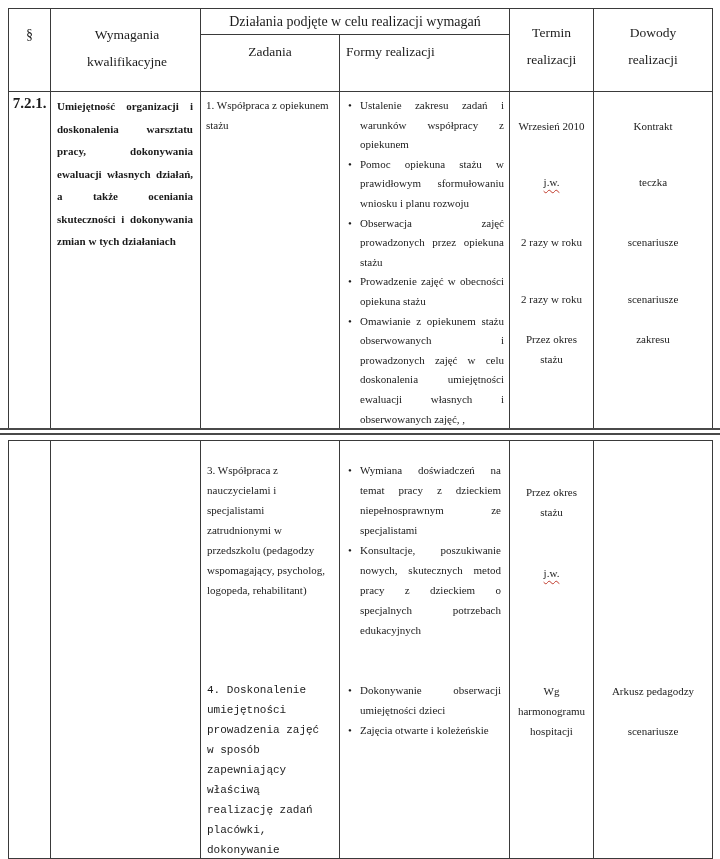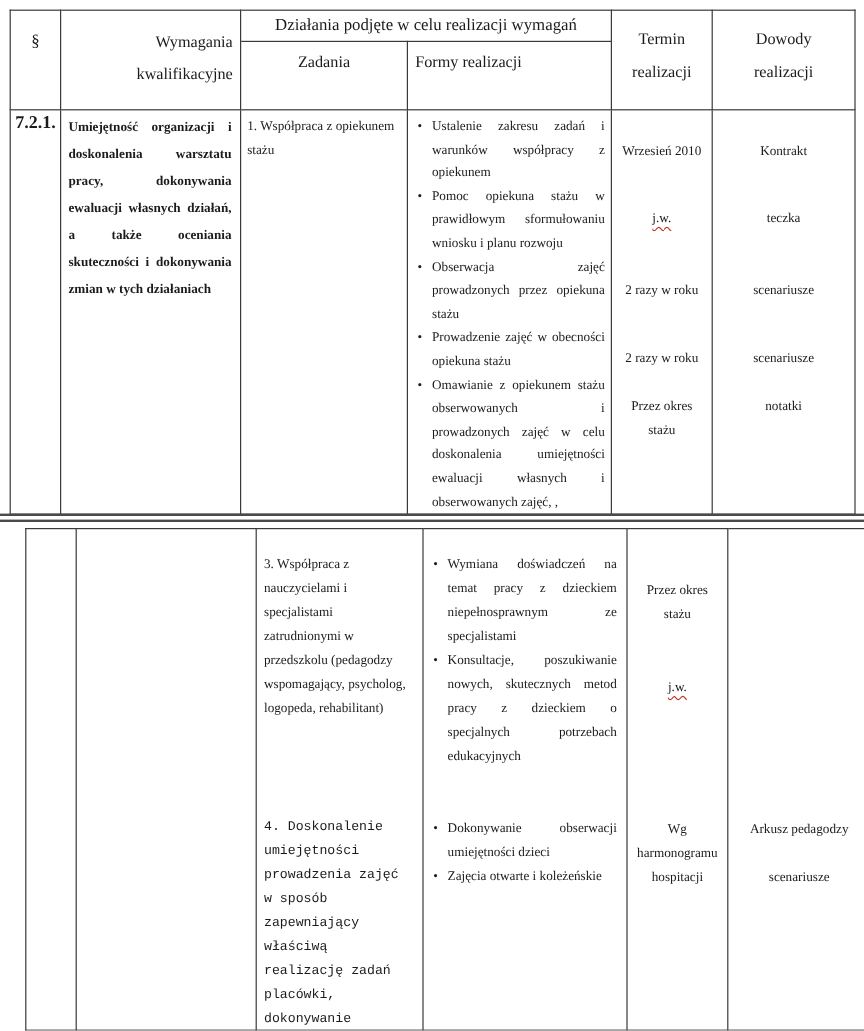--- a/index.html
+++ b/index.html
@@ -13,21 +13,21 @@
 
   table{border-collapse:collapse;table-layout:fixed;margin-left:8px;width:704px;}
   td{border:1px solid #3a3a3a;vertical-align:top;padding:0;overflow:hidden;}
 
   .t1{margin-top:8px;}
   .t2{margin-top:3px;}
 
   
   .hcell{font-size:13.5px;line-height:27px;}
   .h-par{text-align:center;padding-top:12px;font-size:14px;}
-  .h-wym{text-align:right;padding:12px 6px 0 9px;margin-top:24px;}
+  .h-wym{text-align:center;padding:12px 6px 0 9px;margin-top:24px;}
   .h-dzial{text-align:center;font-size:14px;height:25px;line-height:24px;vertical-align:middle;}
   .h-zad{text-align:center;padding-top:3px;height:53px;margin-left:28px;}
   .h-formy{text-align:left;padding:3px 0 0 6px;}
   .h-term{text-align:center;padding-top:10px;}
   .h-term .inner{max-width:72px;margin:0 auto;}
   .h-dow{text-align:center;padding-top:10px;}
   .h-dow .inner{max-width:80px;margin:0 auto;}
 
   
   .cellrel{position:relative;}
@@ -74,21 +74,21 @@
     text-decoration-color:#c03a2b;
     text-decoration-thickness:1px;
     text-underline-offset:3px;
   }
 
   
   .sep{
     position:absolute;left:0;top:428px;width:720px;height:3px;
     border-top:2px solid #4a4a4a;border-bottom:2px solid #4a4a4a;
   }
-  .t2wrap{position:absolute;left:13px;top:437px;width:628px;}
+  .t2wrap{position:absolute;left:0;top:437px;width:628px;}
 </style>
 </head>
 <body>
 
 <div class="page">
 
   <table class="t1">
     <colgroup>
       <col style="width:42px">
         <col style="width:150px">
@@ -176,21 +176,21 @@
                 <div class="inner">Przez okres stażu</div>
               </div>
           </div>
         </td>
         <td>
           <div class="cellrel b">
             <div class="abs ctr tm1">Kontrakt</div>
             <div class="abs ctr tm2">teczka</div>
             <div class="abs ctr tm3">scenariusze</div>
             <div class="abs ctr tm4">scenariusze</div>
-            <div class="abs ctr tm5">notatki</div>
+            <div class="abs ctr tm5">zakresu</div>
           </div>
         </td>
       </tr>
     </tbody>
   </table>
 
   <div class="sep"></div>
 
   <div class="t2wrap">
   <table class="t2">

